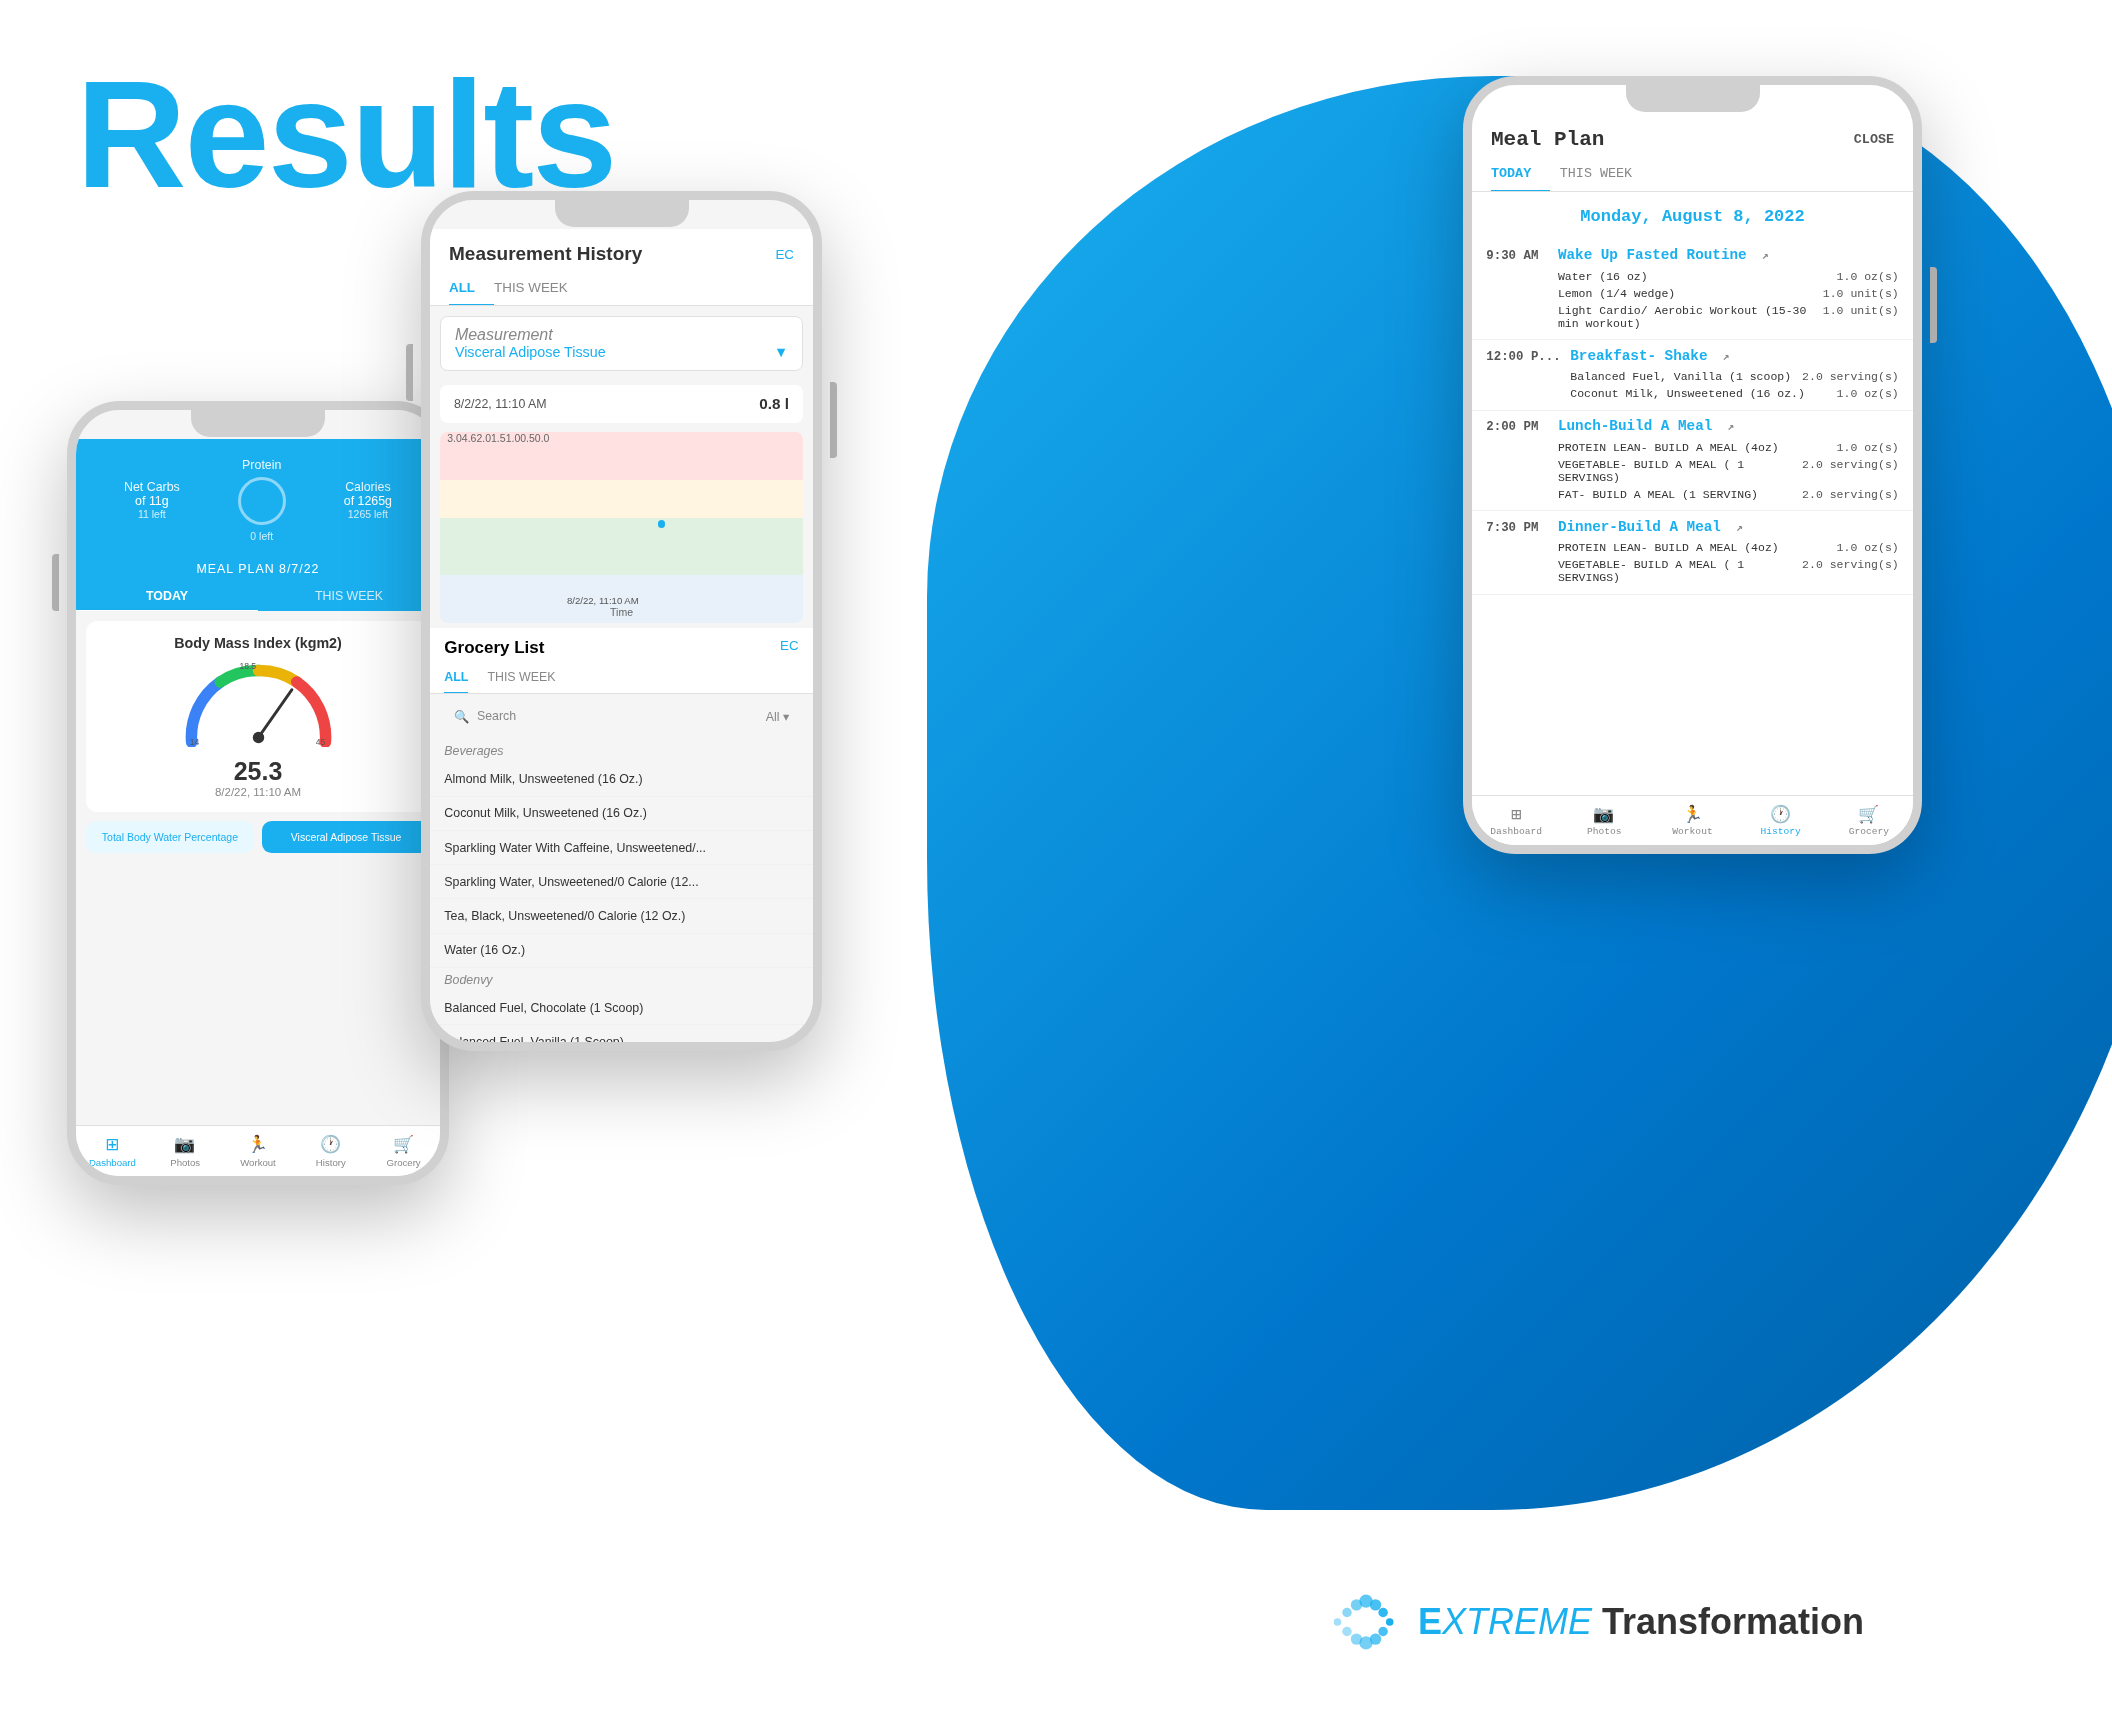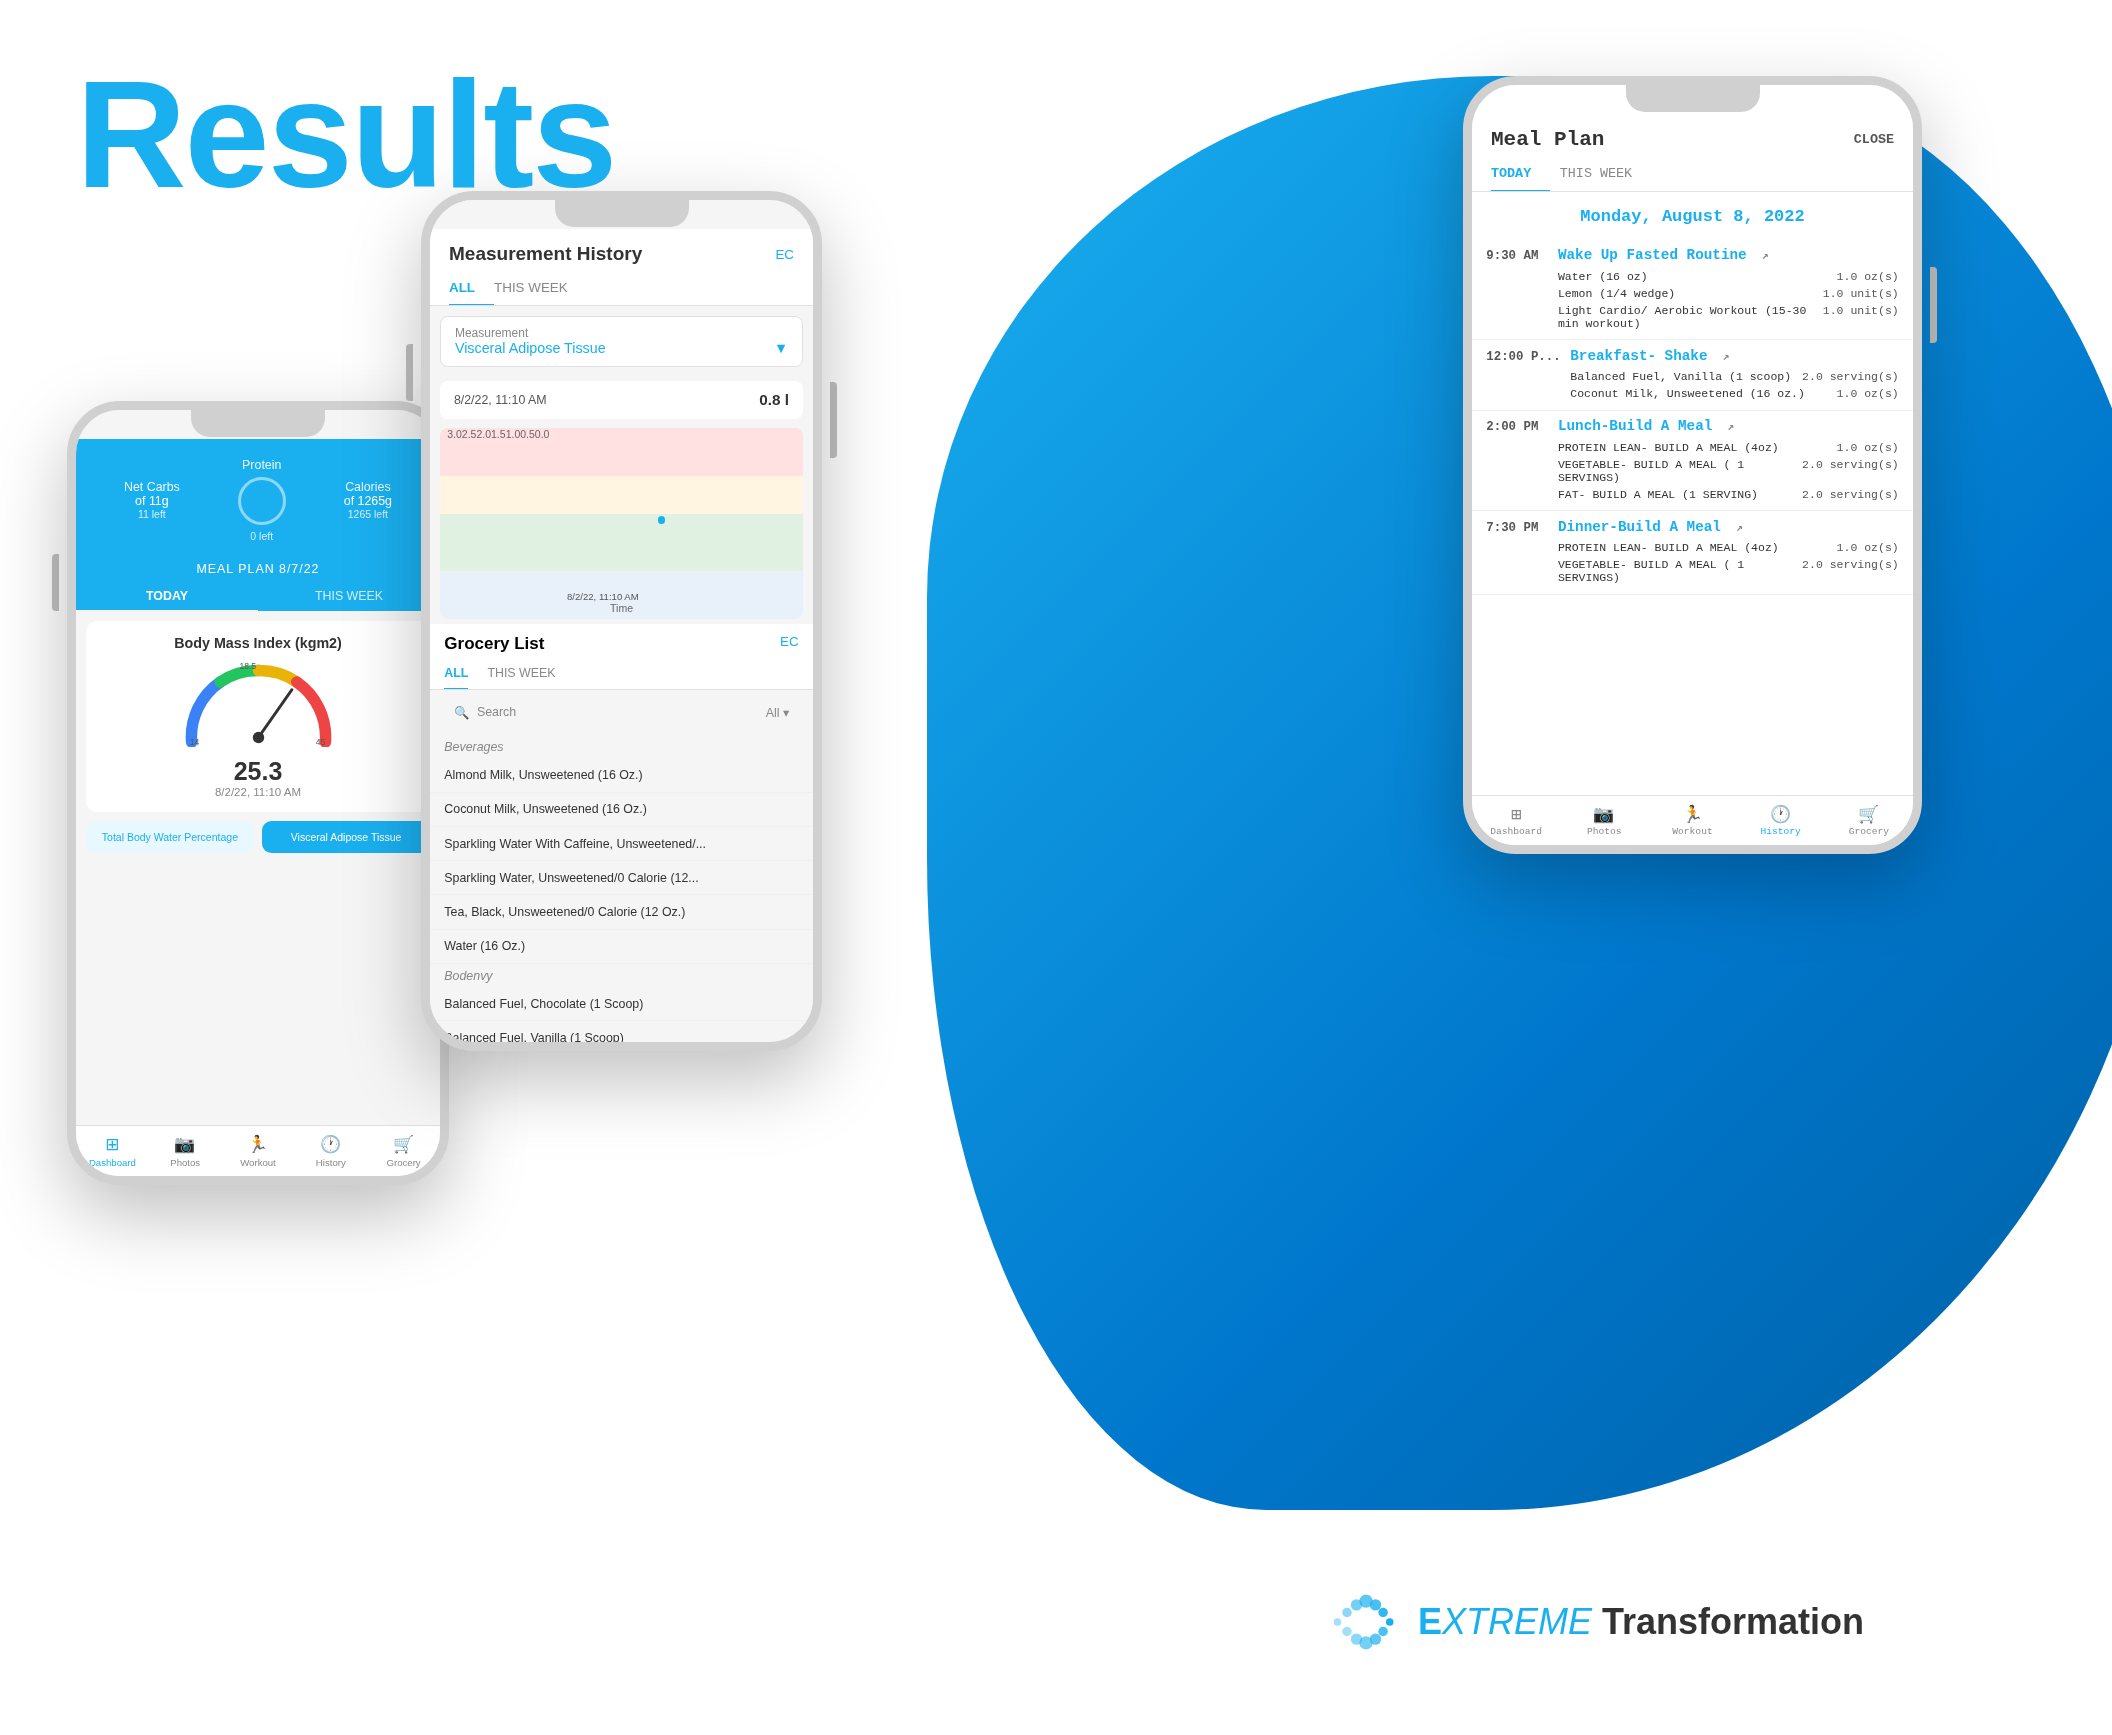--- a/index.html
+++ b/index.html
@@ -313,22 +313,23 @@
     }
 
     .p2-dropdown {
       margin: 9.6px;
       background: white;
       border-radius: 7.6px;
       padding: 9.6px 14.3px;
       border: 1px solid #e0e0e0;
     }
     .p2-dropdown-label {
-      font-size: 12px;
+      font-size: 16px;
       color: #888;
+      font-style: italic;
     }
     .p2-dropdown-value {
       font-size: 14.3px;
       color: #1ab0f0;
       display: flex;
       justify-content: space-between;
       align-items: center;
     }
 
     .p2-reading {
@@ -744,21 +745,21 @@
         <span class="p2-reading-val">0.8 l</span>
       </div>
 
       <div class="p2-chart" style="min-height:191px;">
         <div class="chart-zone-red"></div>
         <div class="chart-zone-yellow"></div>
         <div class="chart-zone-green"></div>
         <div class="chart-zone-blue"></div>
         <div class="chart-y-labels">
           <span>3.0</span>
-          <span>2.5</span>
+          <span>4.6</span>
           <span>2.0</span>
           <span>1.5</span>
           <span>1.0</span>
           <span>0.5</span>
           <span>0.0</span>
         </div>
         <div class="chart-dot"></div>
         <div class="chart-x-date">8/2/22, 11:10 AM</div>
         <div class="chart-x-label">Time</div>
       </div>

